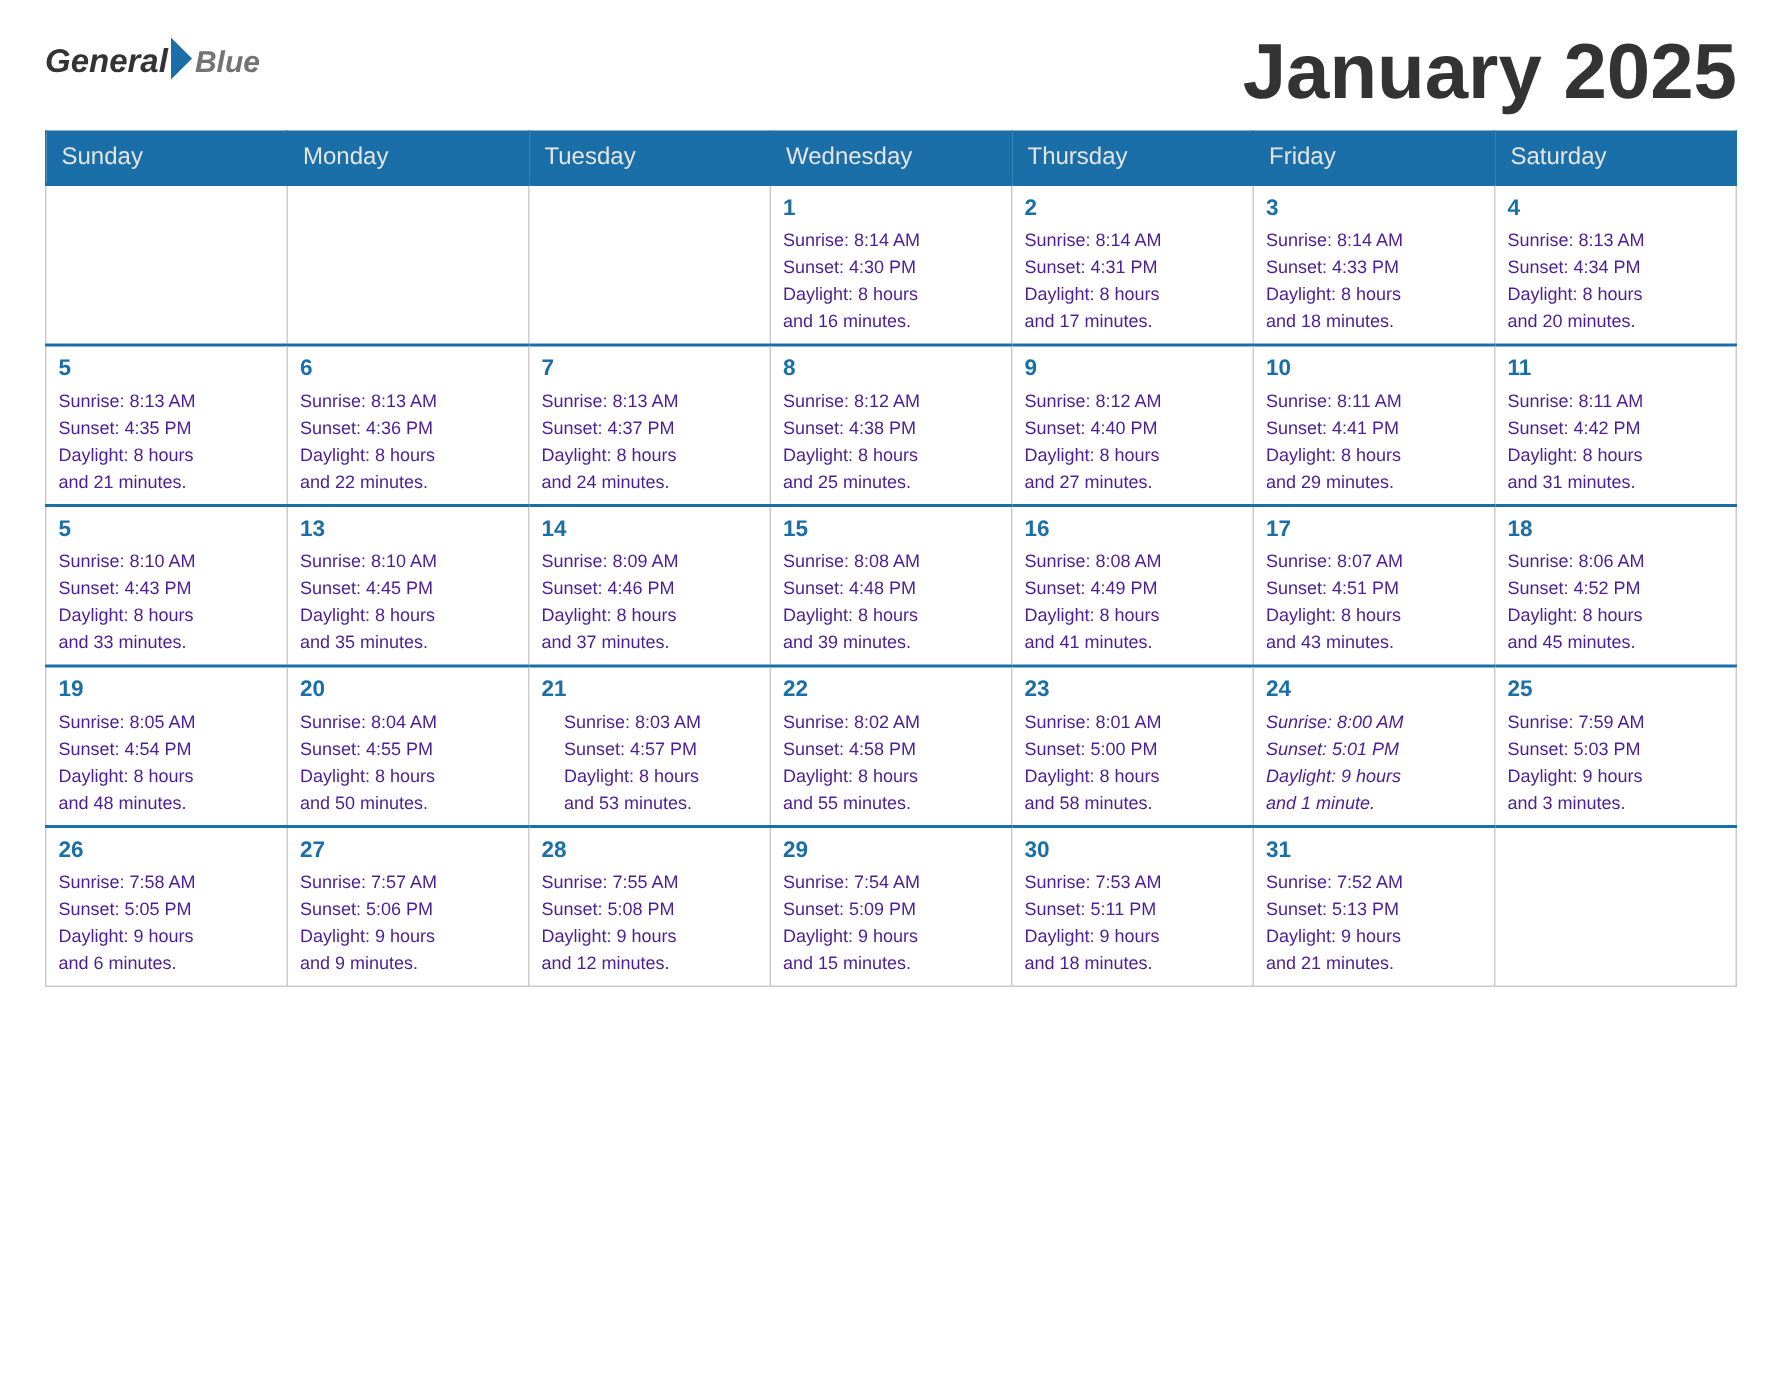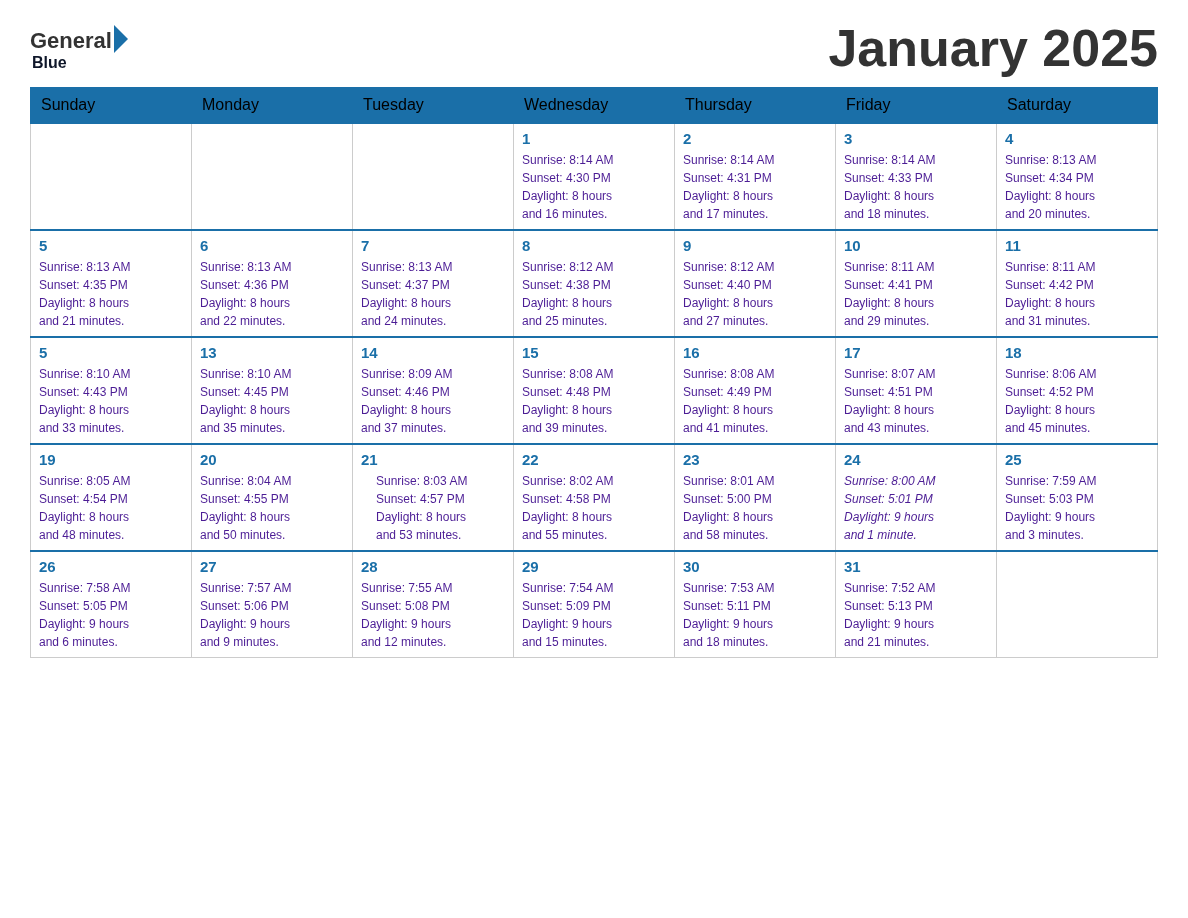--- a/index.html
+++ b/index.html
@@ -21,23 +21,23 @@
       align-items: center;
       gap: 4px;
       margin-top: 8px;
     }
     .logo-text-general {
       font-size: 22px;
       font-weight: bold;
       color: #333;
     }
     .logo-text-blue {
-      font-size: 16px;
+      font-size: 20px;
       font-weight: bold;
-      color: #0f172a;
+      color: #737373;
     }
     .logo-triangle {
       width: 0;
       height: 0;
       border-left: 14px solid #1a6fa8;
       border-top: 14px solid transparent;
       border-bottom: 14px solid transparent;
       margin-left: 2px;
       margin-top: -4px;
     }
@@ -55,21 +55,21 @@
       color: #555;
       margin-top: 4px;
     }
     .calendar {
       width: 100%;
       border-collapse: collapse;
       margin-top: 8px;
     }
     .calendar th {
       background-color: #1a6fa8;
-      color: #000000;
+      color: #e5e5e5;
       font-size: 16px;
       font-weight: normal;
       padding: 8px 10px;
       text-align: left;
       border: 1px solid #1a6fa8;
     }
     .calendar td {
       vertical-align: top;
       border: 1px solid #ccc;
       padding: 6px 8px;
@@ -93,21 +93,21 @@
     }
     .empty-cell {
       background: #fff;
     }
   </style>
 </head>
 <body>
 
 <div class="header">
   <div class="logo">
-    <div style="display:flex;flex-direction:column;align-items:flex-start;">
+    <div style="display:flex;align-items:flex-end;font-style:italic;">
       <div style="display:flex;align-items:center;">
         <span class="logo-text-general">General</span>
         <div class="logo-triangle"></div>
       </div>
       <span class="logo-text-blue" style="margin-left:2px;">Blue</span>
     </div>
   </div>
   <div class="title-block">
     <div class="calendar-title">January 2025</div>
   </div>

